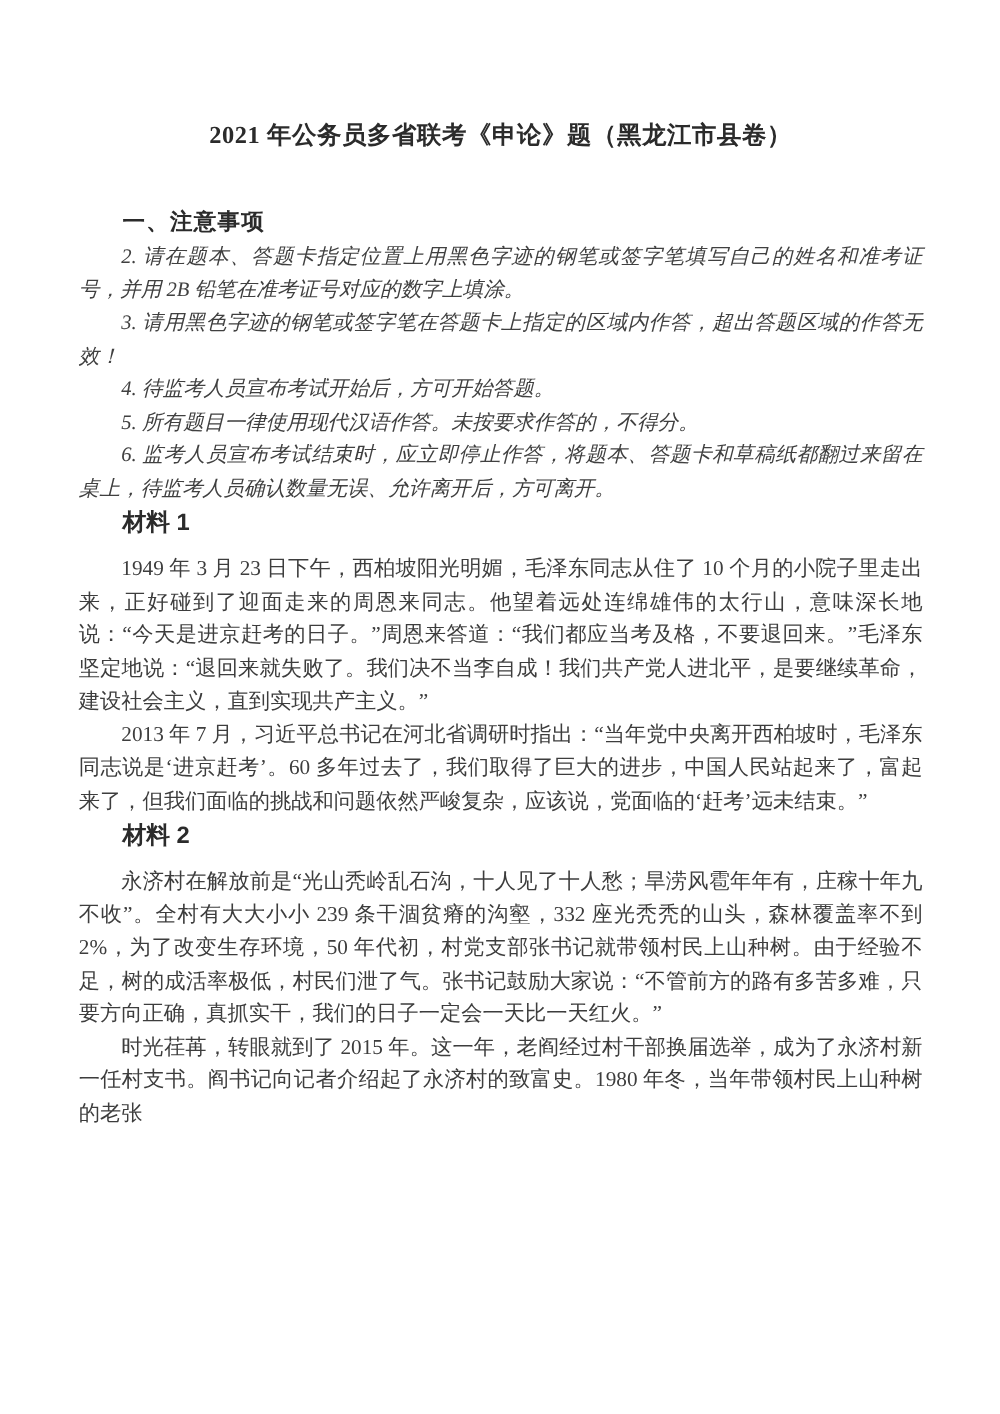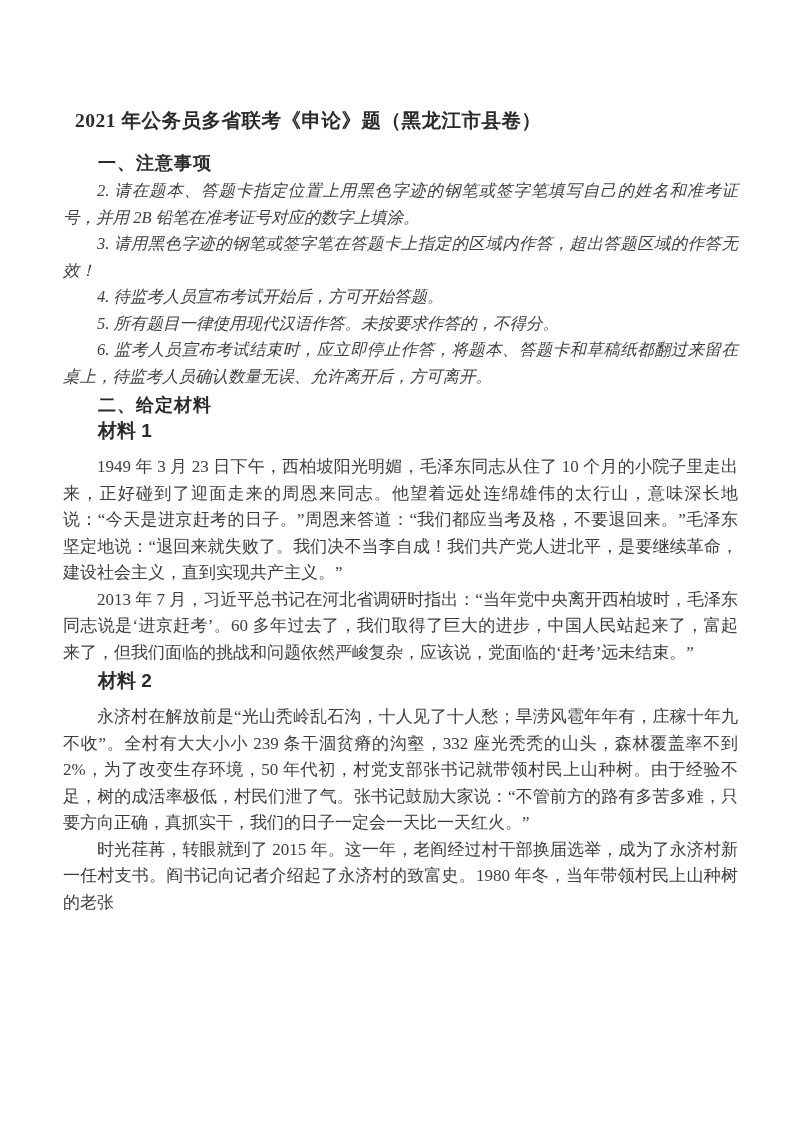--- a/index.html
+++ b/index.html
@@ -12,39 +12,40 @@
     width: 800px;
     height: 1131px;
     box-sizing: border-box;
     padding: 96px 62px 0 63px;
     background: #ffffff;
     font-family: "Liberation Serif", "DejaVu Serif", serif;
     color: #3d3d3d;
     overflow: hidden;
   }
   .doc-title {
-    margin: 12px;
+    margin: 0;
+    text-align: center;
     font-size: 19.5px;
     line-height: 26px;
     font-weight: bold;
     color: #2b2b2b;
     letter-spacing: 0.5px;
   }
   .sec-heading {
     margin: 0;
     font-family: "Liberation Sans", "DejaVu Sans", sans-serif;
     font-weight: bold;
     color: #2b2b2b;
     font-size: 18px;
     line-height: 22px;
     text-indent: 35px;
     letter-spacing: 1px;
   }
   .sec-heading.first {
-    margin-top: 18px;
+    margin-top: 44px;
     font-family: Liberation Serif, serif;
   }
   .sec-heading.materials {
     margin-top: 4px;
   }
   .mat-heading {
     margin: 4px 0 0 0;
     font-family: "Liberation Sans", "DejaVu Sans", sans-serif;
     font-weight: bold;
     color: #2b2b2b;
@@ -86,21 +87,20 @@
   <h2 class="sec-heading first">一、注意事项</h2>
 
   <div class="notice">
     <p>2. 请在题本、答题卡指定位置上用黑色字迹的钢笔或签字笔填写自己的姓名和准考证号，并用 2B 铅笔在准考证号对应的数字上填涂。</p>
     <p>3. 请用黑色字迹的钢笔或签字笔在答题卡上指定的区域内作答，超出答题区域的作答无效！</p>
     <p>4. 待监考人员宣布考试开始后，方可开始答题。</p>
     <p>5. 所有题目一律使用现代汉语作答。未按要求作答的，不得分。</p>
     <p>6. 监考人员宣布考试结束时，应立即停止作答，将题本、答题卡和草稿纸都翻过来留在桌上，待监考人员确认数量无误、允许离开后，方可离开。</p>
   </div>
 
-  <h2 class="sec-heading materials">二、给定材料</h2>
 
   <h3 class="mat-heading">材料 1</h3>
 
   <div class="mat-body">
     <p>1949 年 3 月 23 日下午，西柏坡阳光明媚，毛泽东同志从住了 10 个月的小院子里走出来，正好碰到了迎面走来的周恩来同志。他望着远处连绵雄伟的太行山，意味深长地说：“今天是进京赶考的日子。”周恩来答道：“我们都应当考及格，不要退回来。”毛泽东坚定地说：“退回来就失败了。我们决不当李自成！我们共产党人进北平，是要继续革命，建设社会主义，直到实现共产主义。”</p>
     <p>2013 年 7 月，习近平总书记在河北省调研时指出：“当年党中央离开西柏坡时，毛泽东同志说是‘进京赶考’。60 多年过去了，我们取得了巨大的进步，中国人民站起来了，富起来了，但我们面临的挑战和问题依然严峻复杂，应该说，党面临的‘赶考’远未结束。”</p>
   </div>
 
   <h3 class="mat-heading">材料 2</h3>
 

